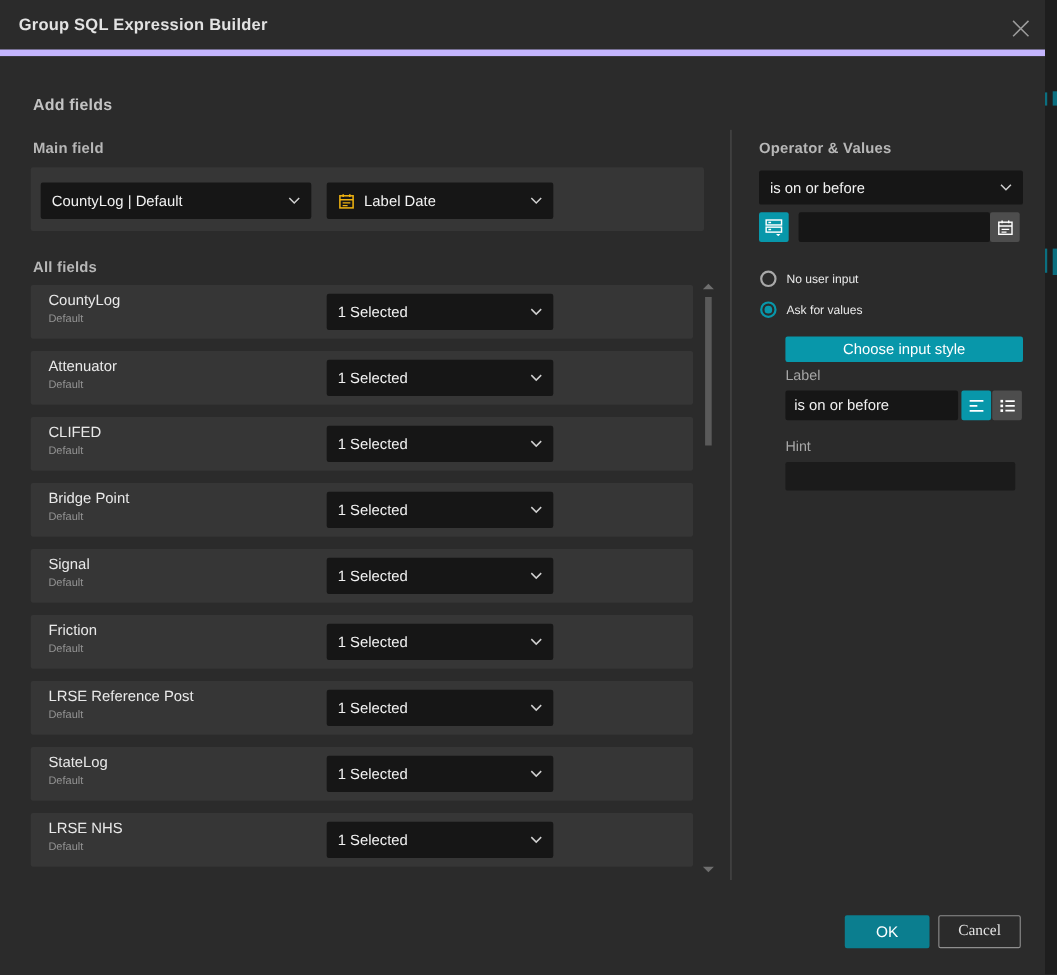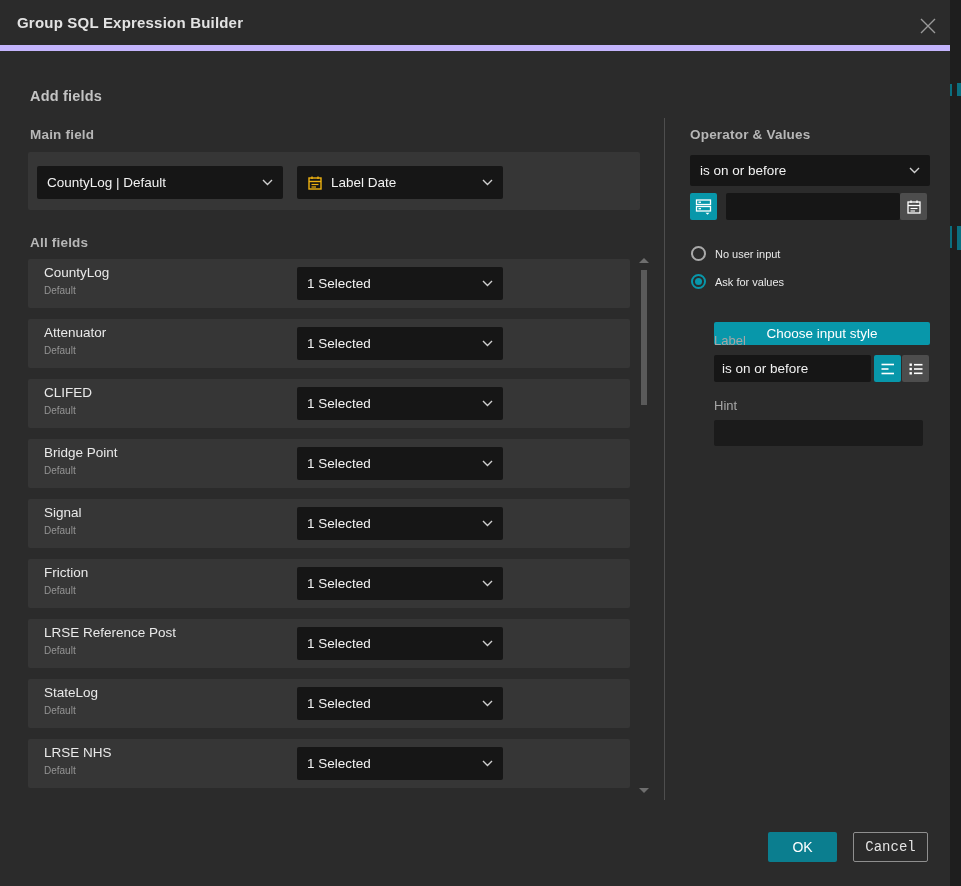--- a/index.html
+++ b/index.html
@@ -66,31 +66,31 @@
 
   .radio-row { position:absolute; display:flex; align-items:center; cursor:pointer; }
   .radio-circle { width:15px; height:15px; border-radius:50%; border:2px solid #a9a9a9; flex:none; }
   .radio-circle.sel { border-color:var(--accent,#0897aa); position:relative; }
   .radio-circle.sel::after { content:""; position:absolute; left:2px; top:2px; width:7px; height:7px;
     border-radius:50%; background:var(--accent,#0897aa); }
   .radio-label { margin-left:9px; font-size:11px; color:#e9e9e9; }
 
   .choose-btn { position:absolute; left:714px; top:306px; width:216px; height:23px;
     background:var(--accent,#0897aa); color:#fff; border:none; border-radius:2px;
-    font-size:13.5px; font-family:"Liberation Sans",sans-serif; cursor:pointer;margin-top:16px; }
+    font-size:13.5px; font-family:"Liberation Sans",sans-serif; cursor:pointer; }
 
   .small-label { position:absolute; font-size:13px; color:#a6a6a6; }
 
   
-  .ok-btn { position:absolute; left:768px; top:832px; width:69px; height:30px;
+  .ok-btn { position:absolute; left:768px; top:832px; width:77px; height:30px;
     background:var(--accent-dark,#0b7e8f); color:#fff; border:none; border-radius:2px;
     font-size:14px; font-family:"Liberation Sans",sans-serif; cursor:pointer; }
   .cancel-btn { position:absolute; left:853px; top:832px; width:75px; height:30px;
     background:transparent; color:#e3e3e3; border:1px solid #8f8f8f; border-radius:2px;
-    font-size:14px; font-family:Liberation Mono, monospace; cursor:pointer; }
+    font-size:14px; font-family:Liberation Serif, serif; cursor:pointer; }
 </style>
 </head>
 <body>
 
 <div class="bg-strip">
   <div class="bg-teal" style="left:0;top:84px;width:2px;height:12px"></div>
   <div class="bg-teal" style="left:7px;top:83px;width:4px;height:13px"></div>
   <div class="bg-teal" style="left:0;top:226px;width:2px;height:22px"></div>
   <div class="bg-teal" style="left:7px;top:226px;width:4px;height:24px"></div>
 </div>

